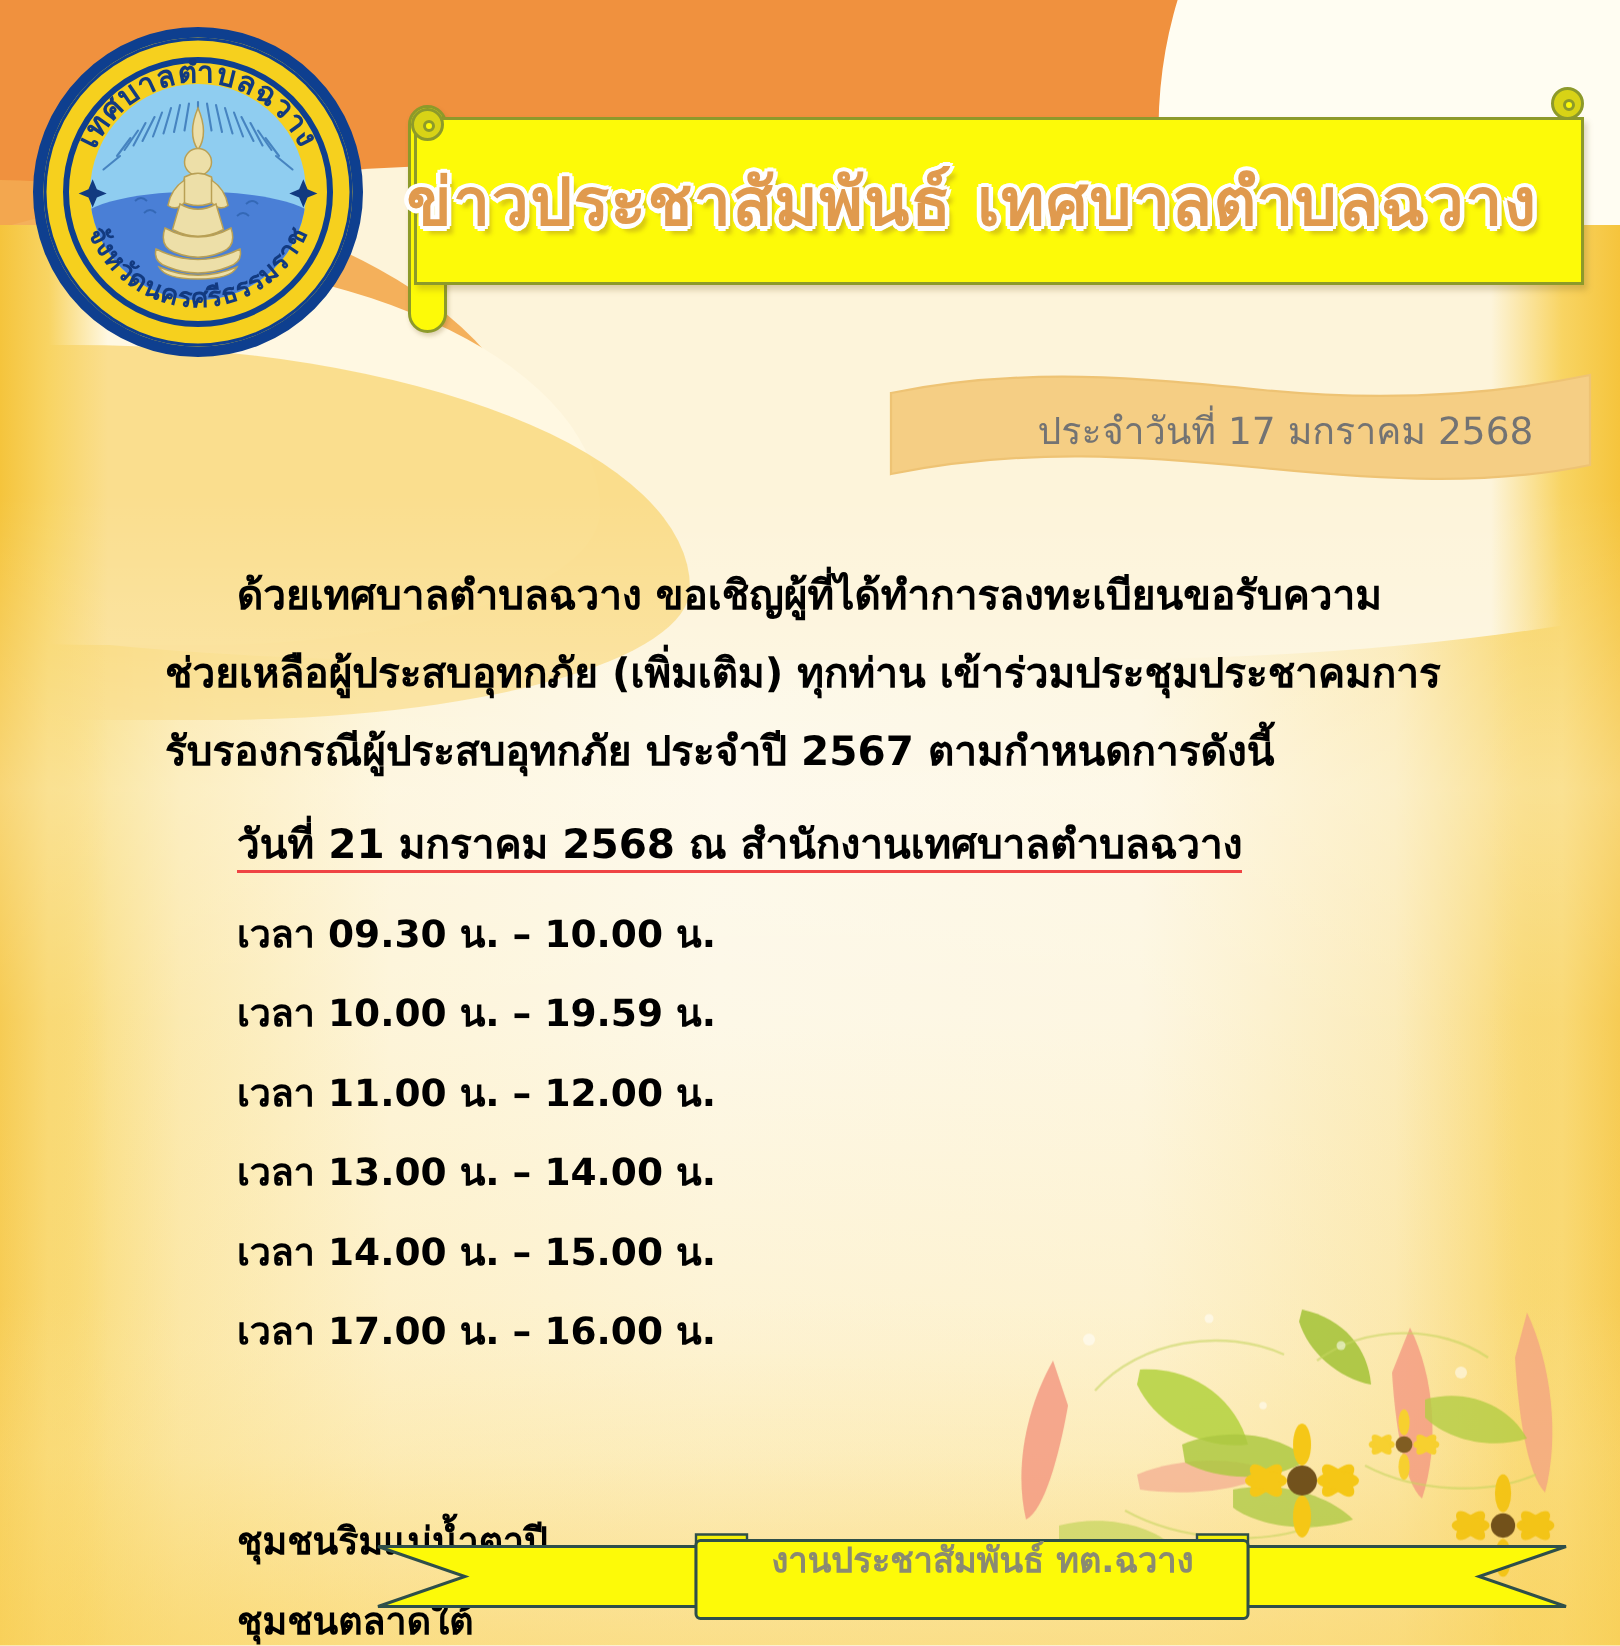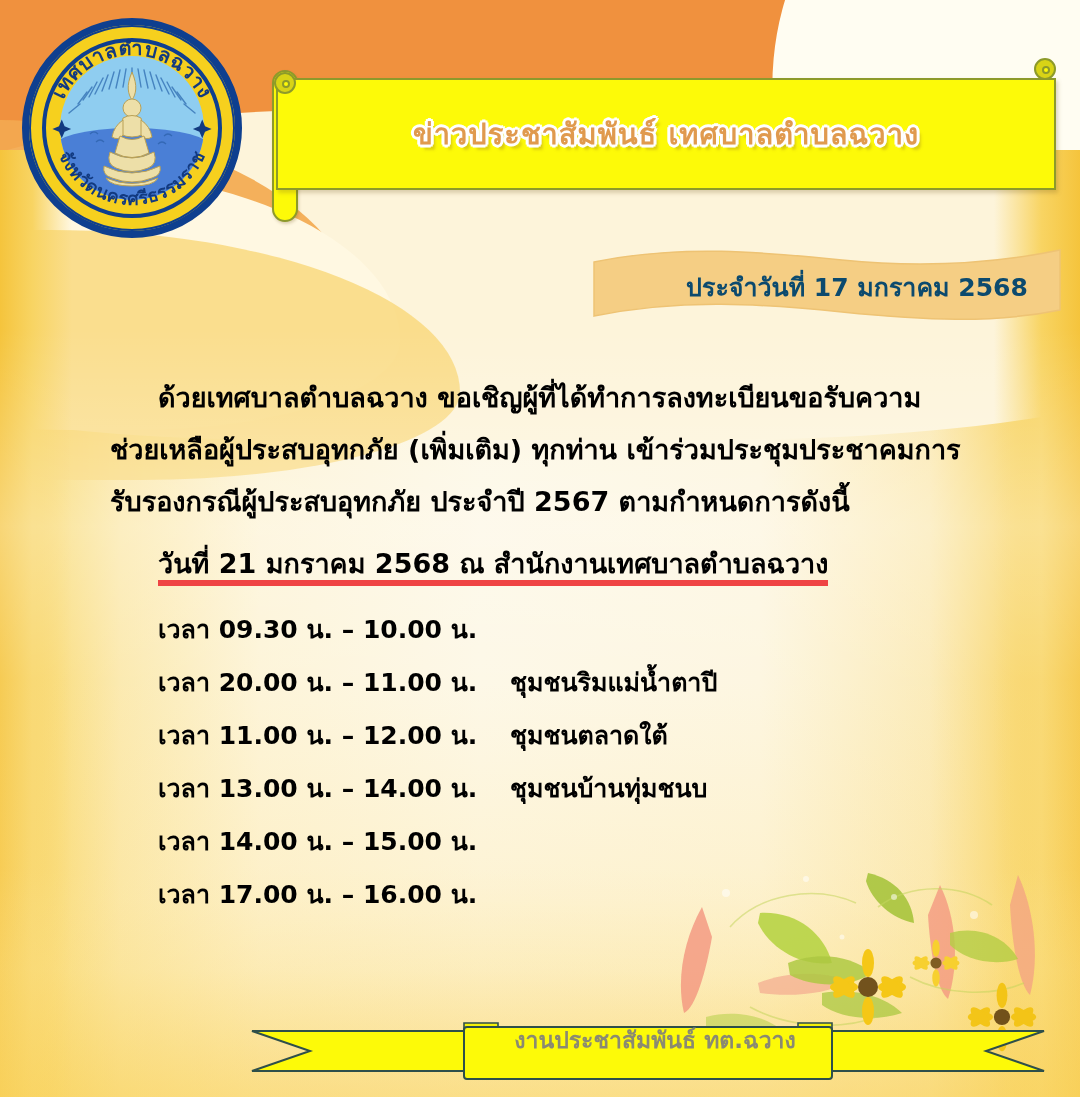--- a/index.html
+++ b/index.html
@@ -153,25 +153,25 @@
     background: #d8d316;
   }
   .curl-inner {
     position: absolute; left: 6px; top: 6px; width: 8px; height: 8px;
     border: 2px solid #8d9a2a; border-radius: 50%;
     background: #fdfa08;
   }
   .curl-tl { left: 274px; top: 72px; }
   .curl-tr { left: 1034px; top: 58px; }
   .title-text {
-    position: absolute; left: 276px; top: 78px;
+    position: absolute; left: 258px; top: 78px;
     width: 780px; height: 112px;
     display: flex; align-items: center; justify-content: center;
     font-family: "DejaVu Sans", sans-serif;
-    font-size: 29px; font-weight: bold;
+    font-size: 44px; font-weight: bold;
     letter-spacing: 1px;
     color: #e09a4e;
     white-space: nowrap;
     text-shadow:
       -2px -2px 0 #ffffff,  2px -2px 0 #ffffff,
       -2px  2px 0 #ffffff,  2px  2px 0 #ffffff,
       -3px  0   0 #ffffff,  3px  0   0 #ffffff,
        0   -3px 0 #ffffff,  0    3px 0 #ffffff,
        4px  5px 3px rgba(140,100,40,0.35);
   }
@@ -180,22 +180,22 @@
   .date-ribbon {
     position: absolute; left: 592px; top: 248px;
     width: 470px; height: 78px;
   }
   .date-ribbon svg { display: block; }
   .date-text {
     position: absolute; left: 592px; top: 248px;
     width: 470px; height: 78px;
     display: flex; align-items: center; justify-content: center;
     padding-left: 60px;
-    font-size: 25px; font-weight: bold;
-    color: #0c4a6e;
+    font-size: 25px; font-weight: normal;
+    color: #737373;
     white-space: nowrap;
   }
 
   
   .body-wrap {
     position: absolute; left: 0; top: 372px; width: 1080px;
   }
   .paragraph {
     width: 860px; margin: 0 auto;
     font-size: 27px; font-weight: bold; line-height: 52px;
@@ -203,34 +203,35 @@
     text-align: left;
     text-indent: 48px;
   }
   .sched-head {
     width: 860px; margin: 14px auto 0;
     padding-left: 48px;
     font-size: 27px; font-weight: bold; line-height: 44px;
     color: #000000;
   }
   .sched-head span {
-    border-bottom: 6px solid #ef4444;
+    border-bottom: 2px solid #ef4444;
     padding-bottom: 1px;
   }
   .sched-list {
     width: 860px; margin: 16px auto 0;
     padding-left: 48px;
     list-style: none;
   }
   .sched-row {
     display: flex;
     font-size: 25px; font-weight: bold;
     color: #000000;
     height: 53px;
-    align-items: center;
+    align-items: flex-start;
+    flex-direction: column;
   }
   .sched-time { width: 352px; flex: 0 0 352px; white-space: nowrap; }
   .sched-place { white-space: nowrap; }
 
   
   .floral { position: absolute; right: 0; bottom: 0; width: 470px; height: 230px; }
   .floral svg { display: block; }
 
   
   .footer {
@@ -352,21 +353,21 @@
   <div class="body-wrap">
     <div class="paragraph">ด้วยเทศบาลตำบลฉวาง ขอเชิญผู้ที่ได้ทำการลงทะเบียนขอรับความช่วยเหลือผู้ประสบอุทกภัย (เพิ่มเติม) ทุกท่าน เข้าร่วมประชุมประชาคมการรับรองกรณีผู้ประสบอุทกภัย ประจำปี 2567 ตามกำหนดการดังนี้</div>
     <div class="sched-head">
       <span>วันที่ 21 มกราคม 2568  ณ สำนักงานเทศบาลตำบลฉวาง</span>
     </div>
     <ul class="sched-list">
       <li class="sched-row">
         <span class="sched-time">เวลา 09.30 น. – 10.00 น.</span>
       </li>
       <li class="sched-row">
-        <span class="sched-time">เวลา 20.00 น. – 11.00 น.</span>
+        <span class="sched-time">เวลา 10.00 น. – 19.59 น.</span>
         <span class="sched-place">ชุมชนริมแม่น้ำตาปี</span>
       </li>
       <li class="sched-row">
         <span class="sched-time">เวลา 11.00 น. – 12.00 น.</span>
         <span class="sched-place">ชุมชนตลาดใต้</span>
       </li>
       <li class="sched-row">
         <span class="sched-time">เวลา 13.00 น. – 14.00 น.</span>
         <span class="sched-place">ชุมชนบ้านทุ่มชนบ</span>
       </li>

